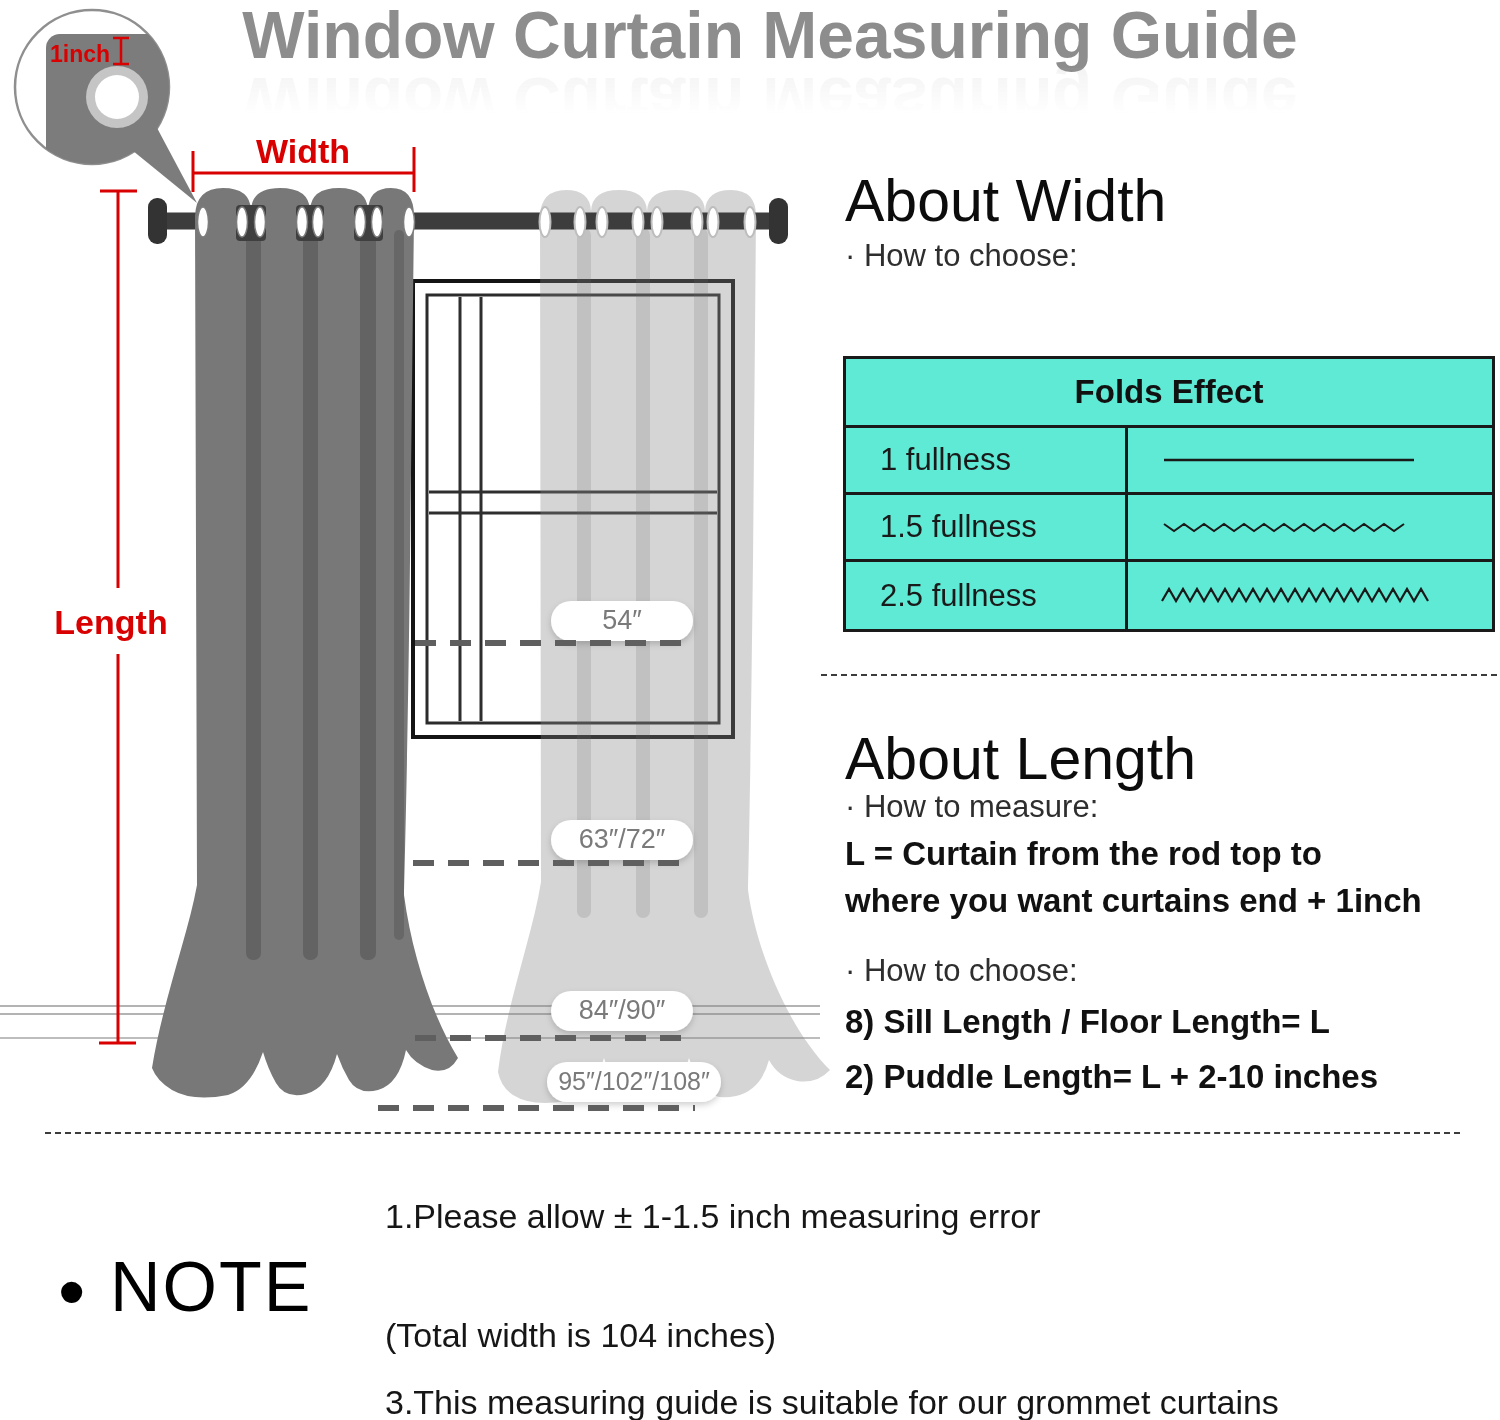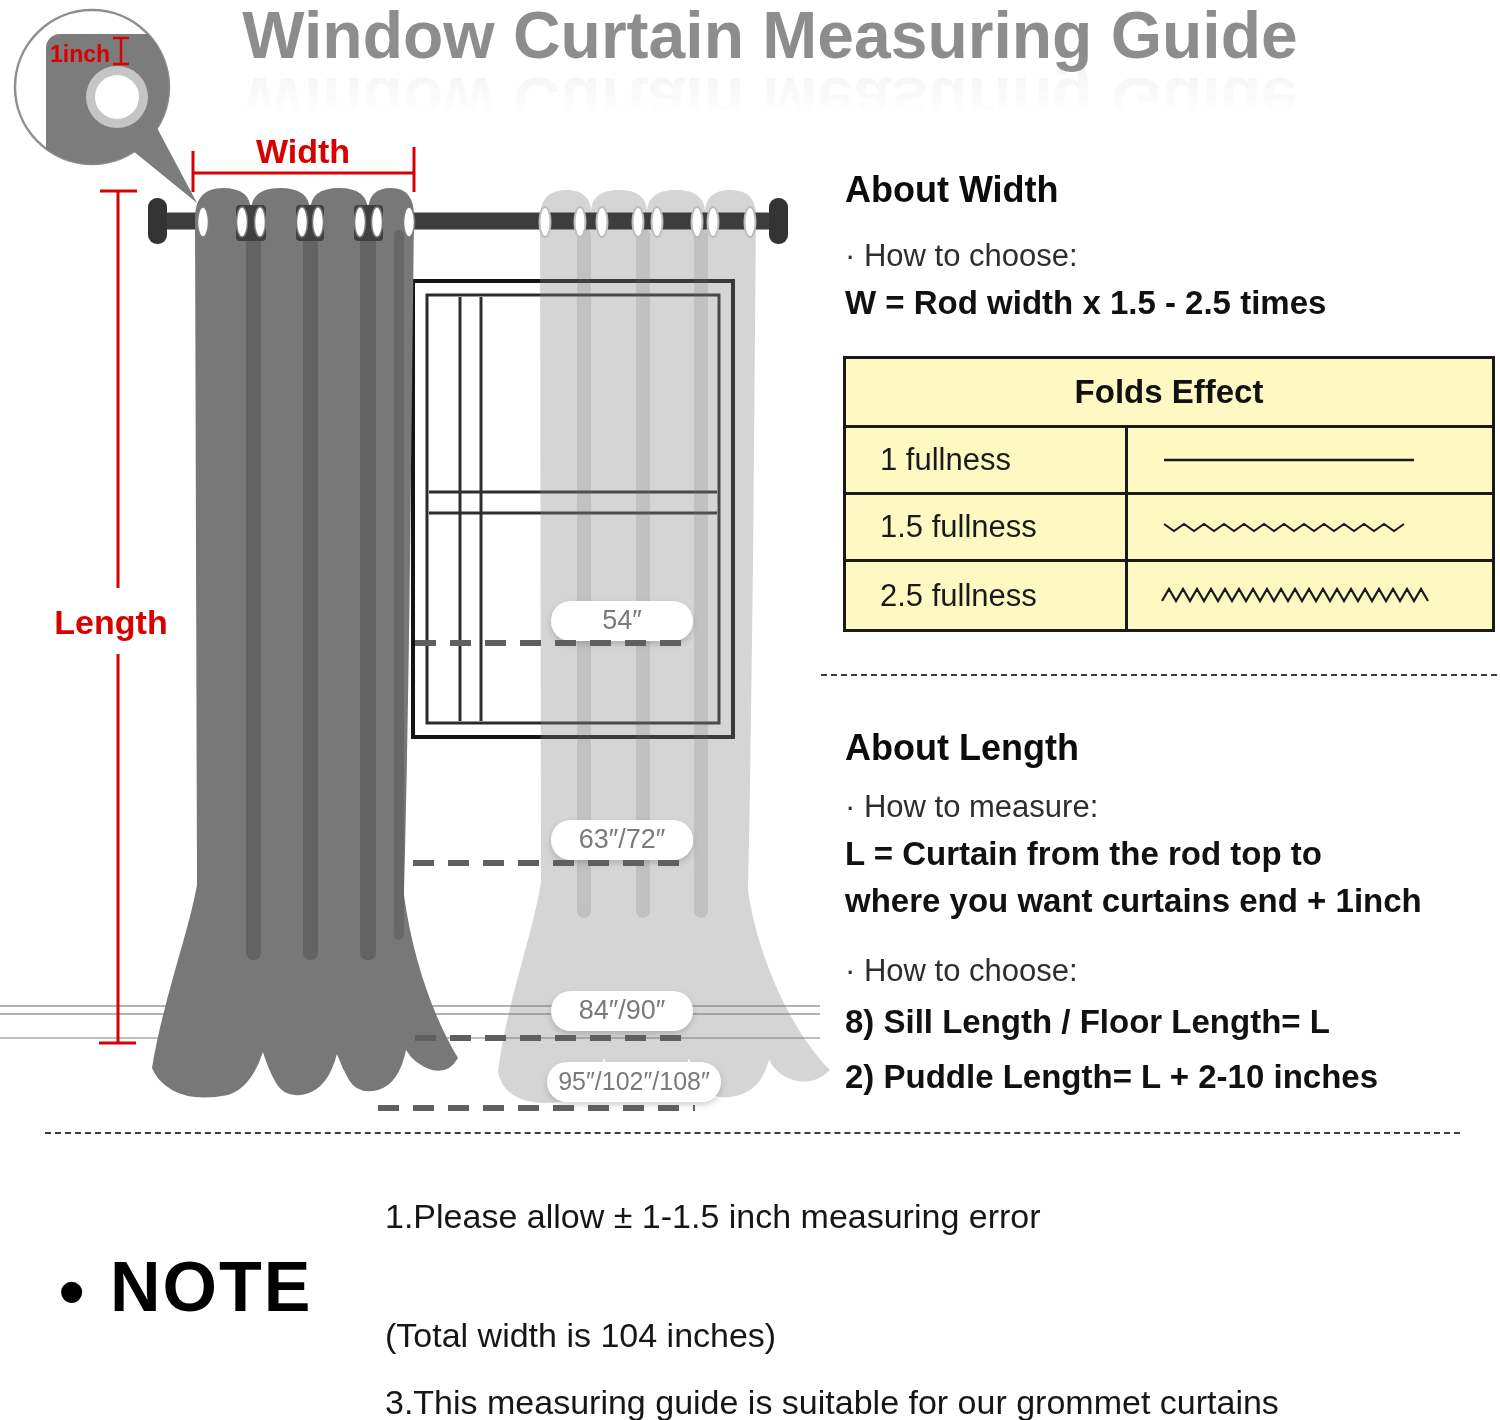--- a/index.html
+++ b/index.html
@@ -7,28 +7,28 @@
           font-family:"Liberation Sans", sans-serif;}
   .abs{position:absolute;}
   
   .title{left:170px;top:2px;width:1200px;text-align:center;font-size:66px;font-weight:bold;
          color:#8d8d8d;line-height:1;letter-spacing:0;white-space:nowrap;}
   .title-reflection{left:170px;top:68px;width:1200px;text-align:center;font-size:66px;font-weight:bold;
          color:#a9a9a9;line-height:1;white-space:nowrap;transform:scaleY(-1);opacity:.15;
          -webkit-mask-image:linear-gradient(to bottom,transparent 30%,rgba(0,0,0,.9) 100%);
          mask-image:linear-gradient(to bottom,transparent 30%,rgba(0,0,0,.9) 100%);}
   
-  .h2{font-size:36px;font-weight:bold;color:#0c0c0c;line-height:1;white-space:nowrap;}
+  .h2{font-size:59px;font-weight:normal;color:#0c0c0c;line-height:1;white-space:nowrap;}
   .bullet-line{font-size:31px;color:#2e2e2e;line-height:1;white-space:nowrap;}
   .formula{font-size:33px;font-weight:bold;color:#111;line-height:1;white-space:nowrap;}
   .note-line{font-size:34px;color:#161616;line-height:1;white-space:nowrap;margin-top:9px;}
-  .note-word{font-size:70px;font-weight:bold;color:#000;line-height:1;letter-spacing:2px;}
+  .note-word{font-size:70px;font-weight:normal;color:#000;line-height:1;letter-spacing:2px;}
   .note-dot{font-size:78px;color:#000;line-height:1;}
   
-  .folds-table{left:843px;top:356px;width:652px;height:276px;border:3px solid #1a1a1a;box-sizing:border-box;background:#fef9c3;}
+  .folds-table{left:843px;top:356px;width:652px;height:276px;border:3px solid #1a1a1a;box-sizing:border-box;background:#5eead4;}
   .ft-header{height:69px;border-bottom:3px solid #1a1a1a;display:flex;align-items:center;justify-content:center;
              font-size:33px;font-weight:bold;color:#111;box-sizing:border-box;}
   .ft-row{height:67px;display:flex;box-sizing:border-box;border-bottom:3px solid #1a1a1a;}
   .ft-row:last-child{border-bottom:none;border-radius:32px;}
   .ft-label{width:282px;border-right:3px solid #1a1a1a;display:flex;align-items:center;
             padding-left:34px;font-size:31px;color:#1a1a1a;box-sizing:border-box;}
   .ft-icon{flex:1;display:flex;align-items:center;padding-left:24px;}
   
   .dashed{border-top:2px dashed #3c3c3c;height:0;}
   svg text{font-family:"Liberation Sans", sans-serif;}
@@ -176,21 +176,20 @@
     <g stroke="#5f5f5f" stroke-width="6" stroke-dasharray="21 14">
       <line x1="415" y1="643" x2="683" y2="643"></line>
       <line x1="413" y1="863" x2="683" y2="863"></line>
       <line x1="415" y1="1038" x2="683" y2="1038"></line>
       <line x1="378" y1="1108" x2="695" y2="1108"></line>
     </g>
   </svg>
 
   <div class="abs h2" style="left:845px;top:172px">About Width</div>
   <div class="abs bullet-line" style="left:845px;top:240px">· How to choose:</div>
-  <div class="abs formula" style="left:845px;top:286px">W = Rod width x 1.5 - 2.5 times</div>
 
   <div class="abs folds-table">
     <div class="ft-header">Folds Effect</div>
     <div class="ft-row">
       <div class="ft-label">1 fullness</div>
       <div class="ft-icon">
         <svg width="280" height="40">
             <line x1="12" y1="20" x2="262" y2="20" stroke="#1a1a1a" stroke-width="2.5"></line>
           </svg>
       </div>

